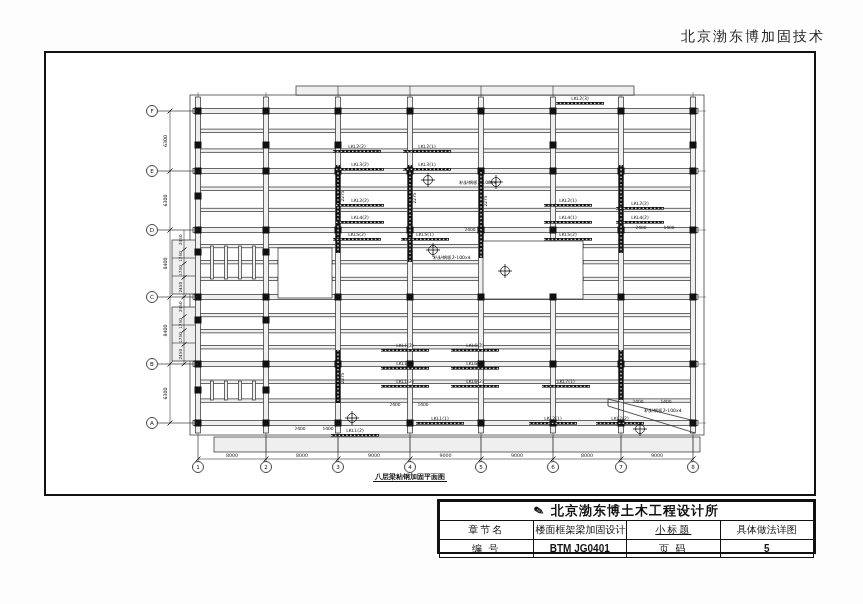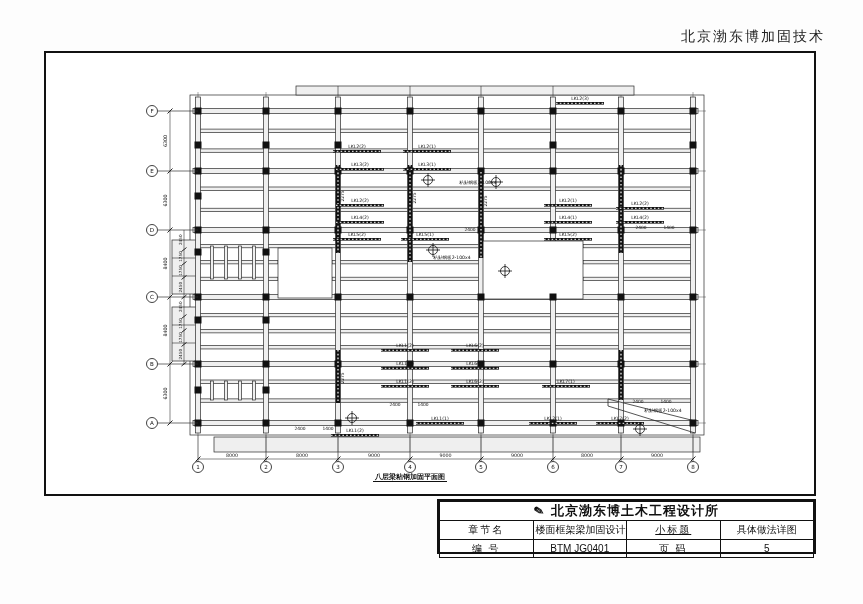--- a/index.html
+++ b/index.html
@@ -15,21 +15,21 @@
   
   #cap{position:absolute;left:300px;top:472px;width:220px;text-align:center;font-size:7px;font-weight:bold;color:#111;}
   #cap span{border-bottom:1px solid #111;padding:0 2px 1px 2px;}
   
   #tb{position:absolute;left:437px;top:499px;width:379px;height:55px;border:2px solid #111;box-sizing:border-box;background:#fff;}
   #tb table{border-collapse:collapse;width:100%;height:100%;table-layout:fixed;}
   #tb td{border:1px solid #111;font-size:10px;text-align:center;vertical-align:middle;
          font-family:"Liberation Serif","DejaVu Serif",serif;overflow:hidden;white-space:nowrap;padding:0 2px;}
   #tb .inst{font-size:13px;font-weight:bold;letter-spacing:1px;text-align:center;}
   #tb .lbl{letter-spacing:2px;}
-  #tb .num{font-family:"Liberation Sans","DejaVu Sans",sans-serif;font-weight:normal;}
+  #tb .num{font-family:"Liberation Sans","DejaVu Sans",sans-serif;font-weight:bold;}
   .logo{display:inline-block;transform:rotate(-12deg);font-size:12px;margin-right:6px;}
 </style>
 </head>
 <body>
 
 <div id="page">
 
   <div id="hdr">北京渤东博加固技术</div>
 
   <div id="frame"></div>

